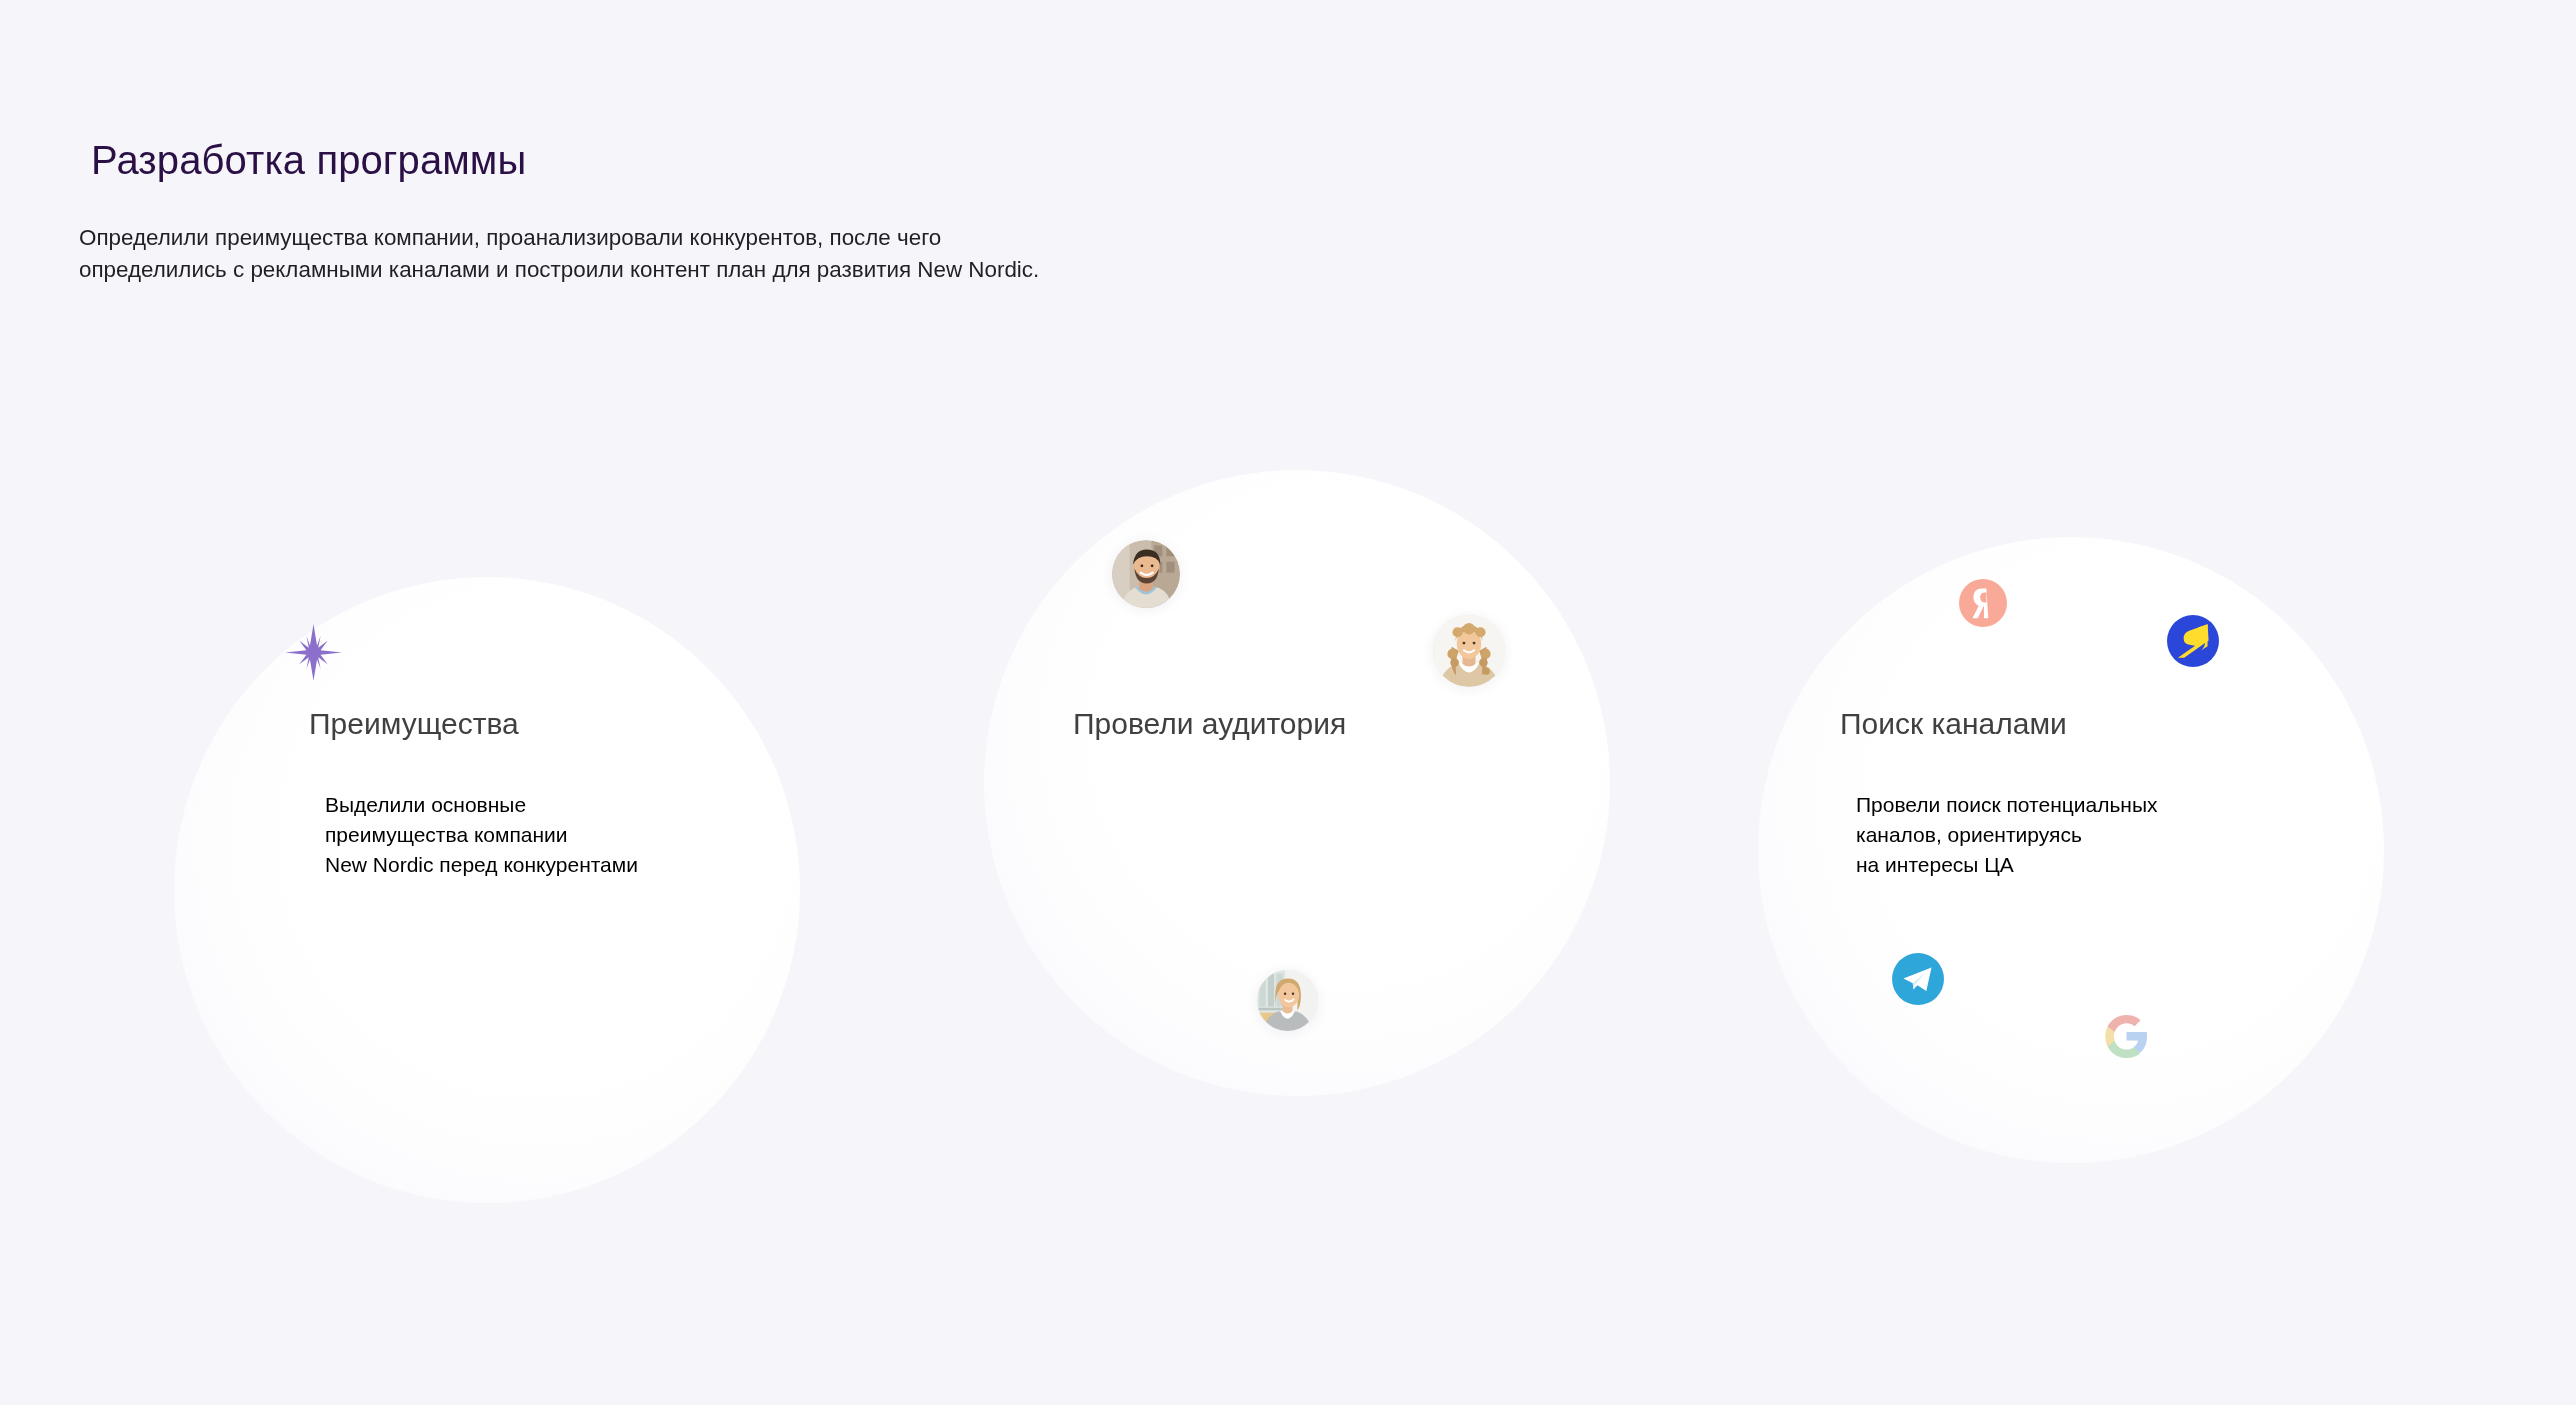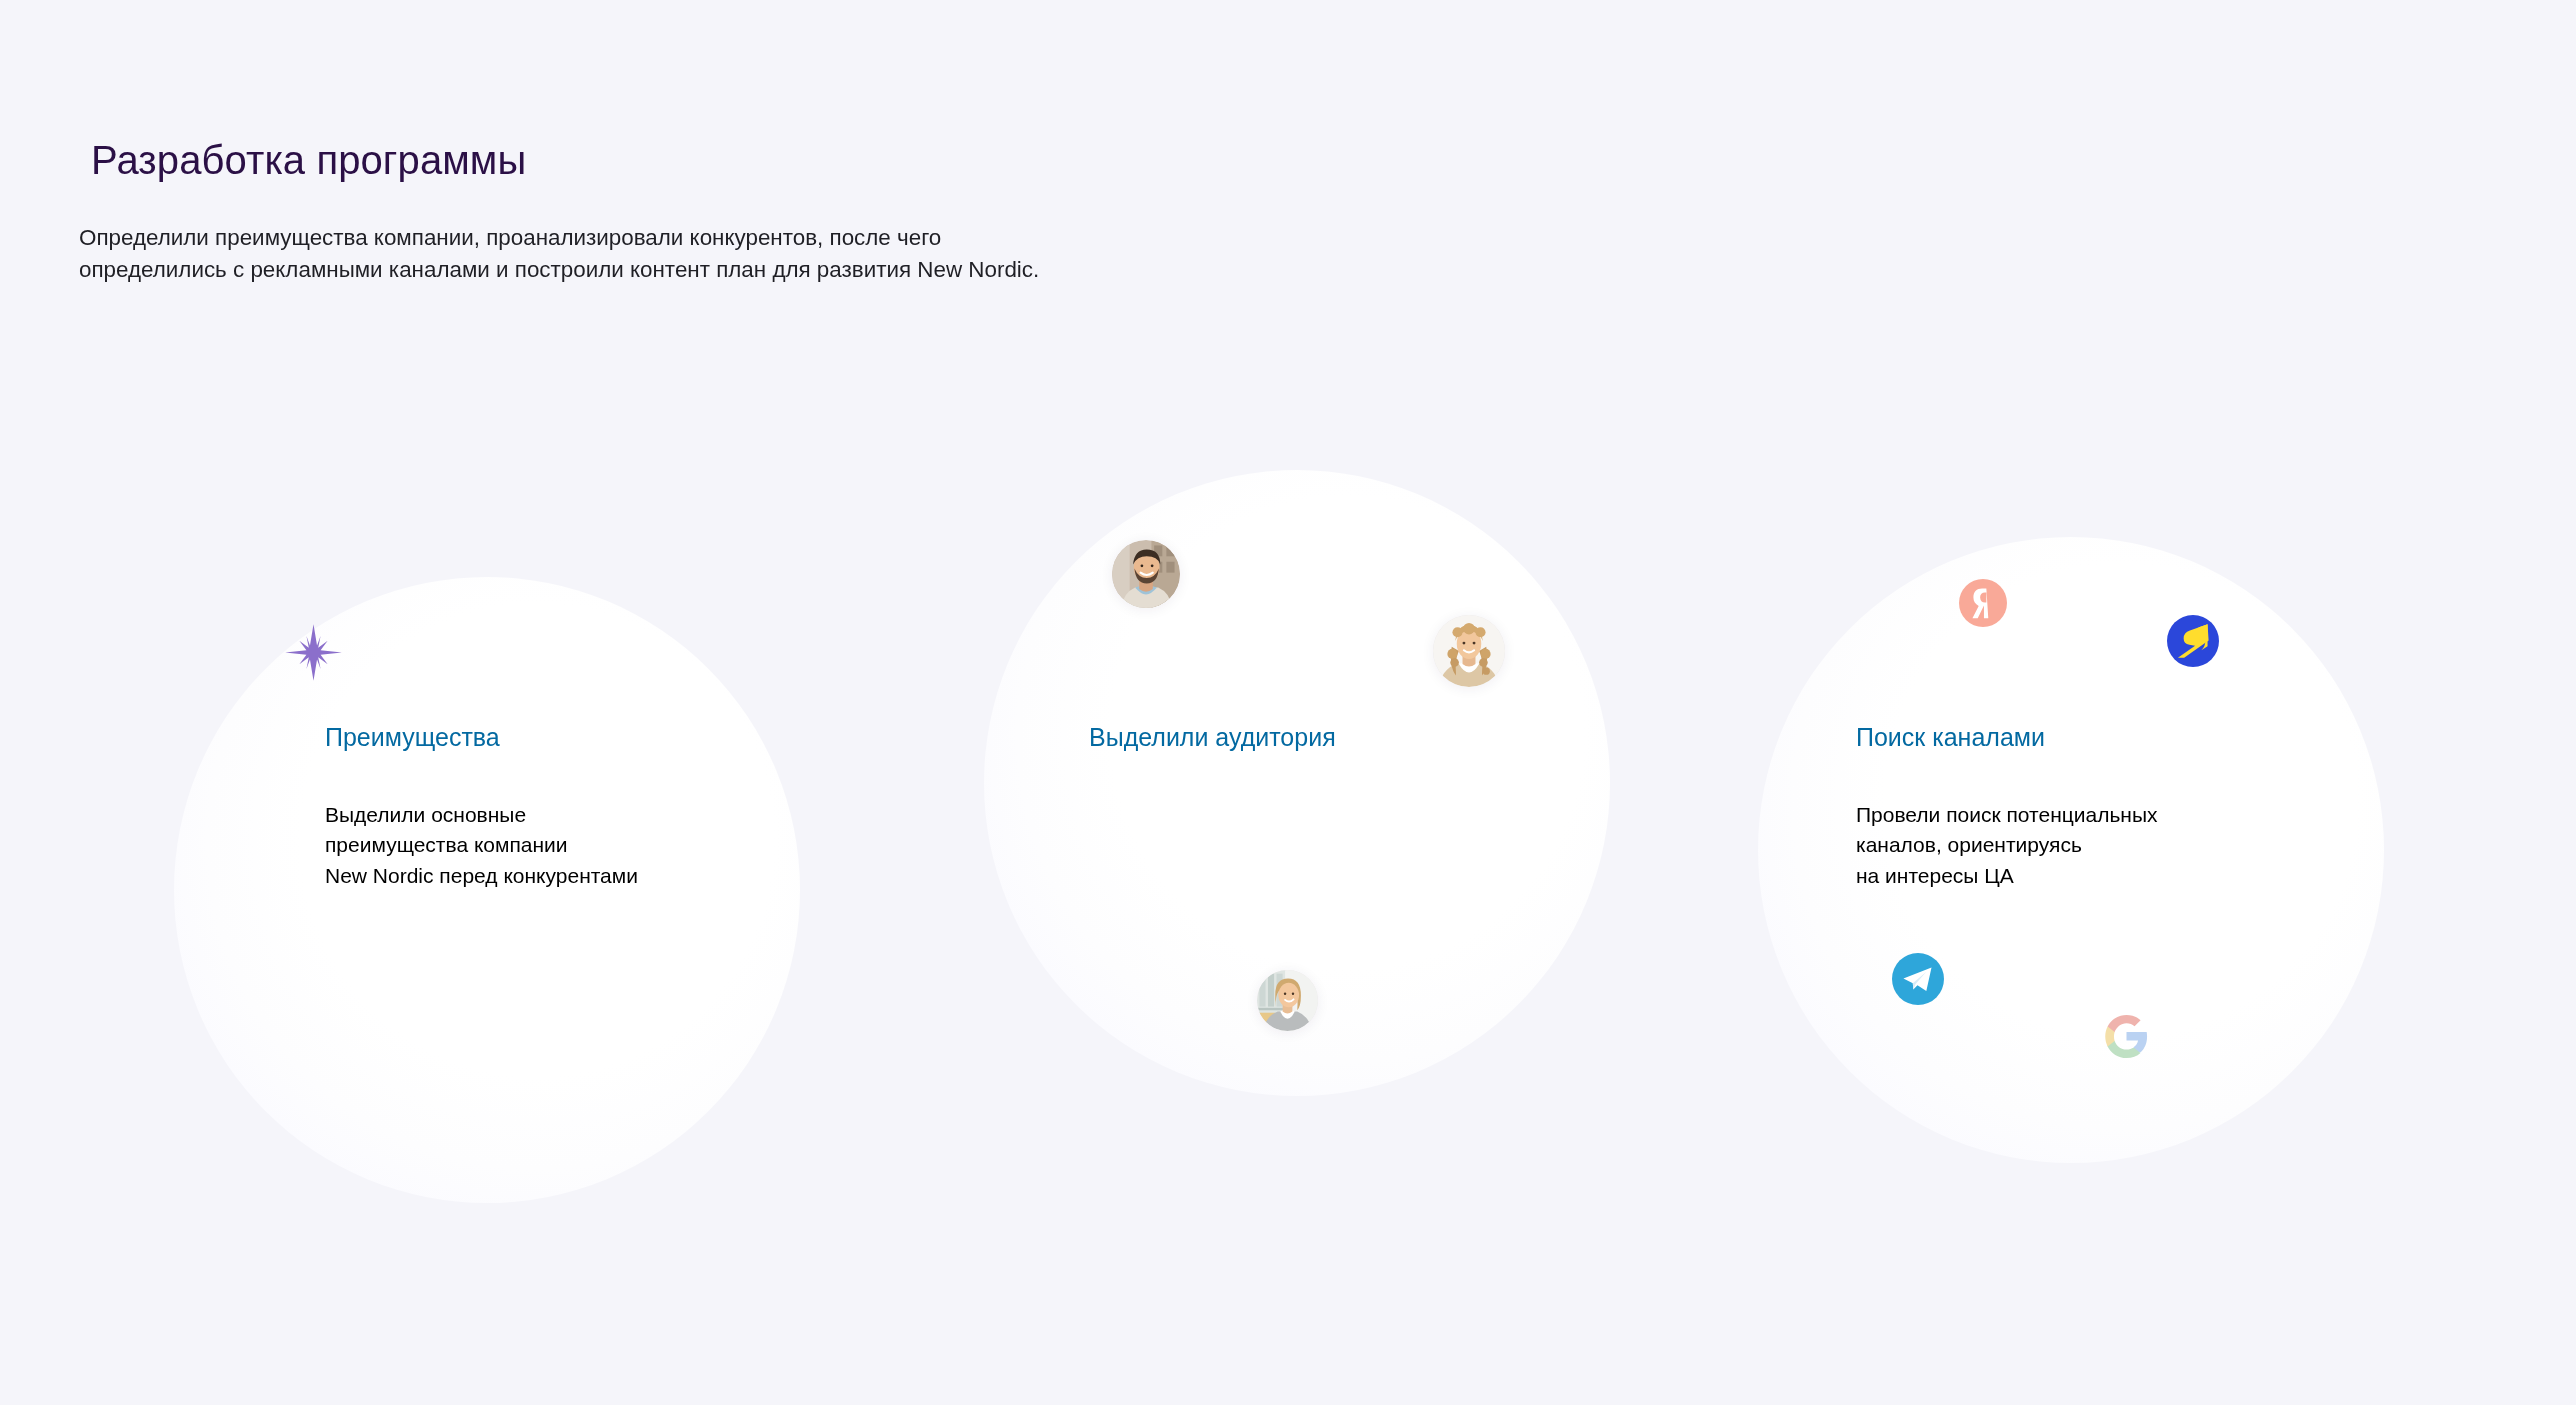--- a/index.html
+++ b/index.html
@@ -75,25 +75,25 @@
   .card-3 .card-blob { left: 1758px; top: 537px; width: 626px; height: 626px; }
 
   .card-text {
     position: absolute;
   }
   .card-1 .card-text { left: 309px;  top: 707px; width: 465px; }
   .card-2 .card-text { left: 1073px; top: 707px; width: 465px; }
   .card-3 .card-text { left: 1840px; top: 707px; width: 465px; }
 
   .card-heading {
-    margin: 16px;
-    font-size: 25px;
+    margin: 0;
+    font-size: 30px;
     font-weight: 400;
     line-height: 1.15;
-    color: #0369a1;
+    color: #404040;
     white-space: nowrap;
   }
   .card-body {
     margin: 16px;
     padding-top: 32px;
     font-size: 21px;
     font-weight: 400;
     line-height: 1.45;
     color: #000000;
     white-space: pre-line;
@@ -257,21 +257,21 @@
           <ellipse cx="52" cy="41" rx="17" ry="20" fill="#f3c79d"></ellipse>
 
           <circle cx="46" cy="39" r="2" fill="#4a3626"></circle>
           <circle cx="59" cy="39" r="2" fill="#4a3626"></circle>
           <path d="M46 49 q7 6 14 -1" stroke="#ffffff" stroke-width="3" fill="none" stroke-linecap="round"></path>
         </g>
       </svg>
     </div>
 
     <div class="card-text">
-      <h2 class="card-heading">Выделили аудитория</h2>
+      <h2 class="card-heading">Провели аудитория</h2>
     </div>
   </article>
 
   <article class="card card-3">
     <div class="card-blob"></div>
 
     <div class="deco logo-yandex">
       <svg viewBox="0 0 100 100" width="48" height="48" aria-hidden="true">
         <circle cx="50" cy="50" r="50" fill="#F9A998"></circle>
         <path d="M57 20 h-9 c-11 0 -18 7 -18 18 0 9 4 14 11 18 L28 82 h11 l13 -27 v27 h9 Z M57 49 h-3 c-6 0 -10 -4 -10 -11 0 -7 4 -10 10 -10 h3 Z" fill="#ffffff"></path>

